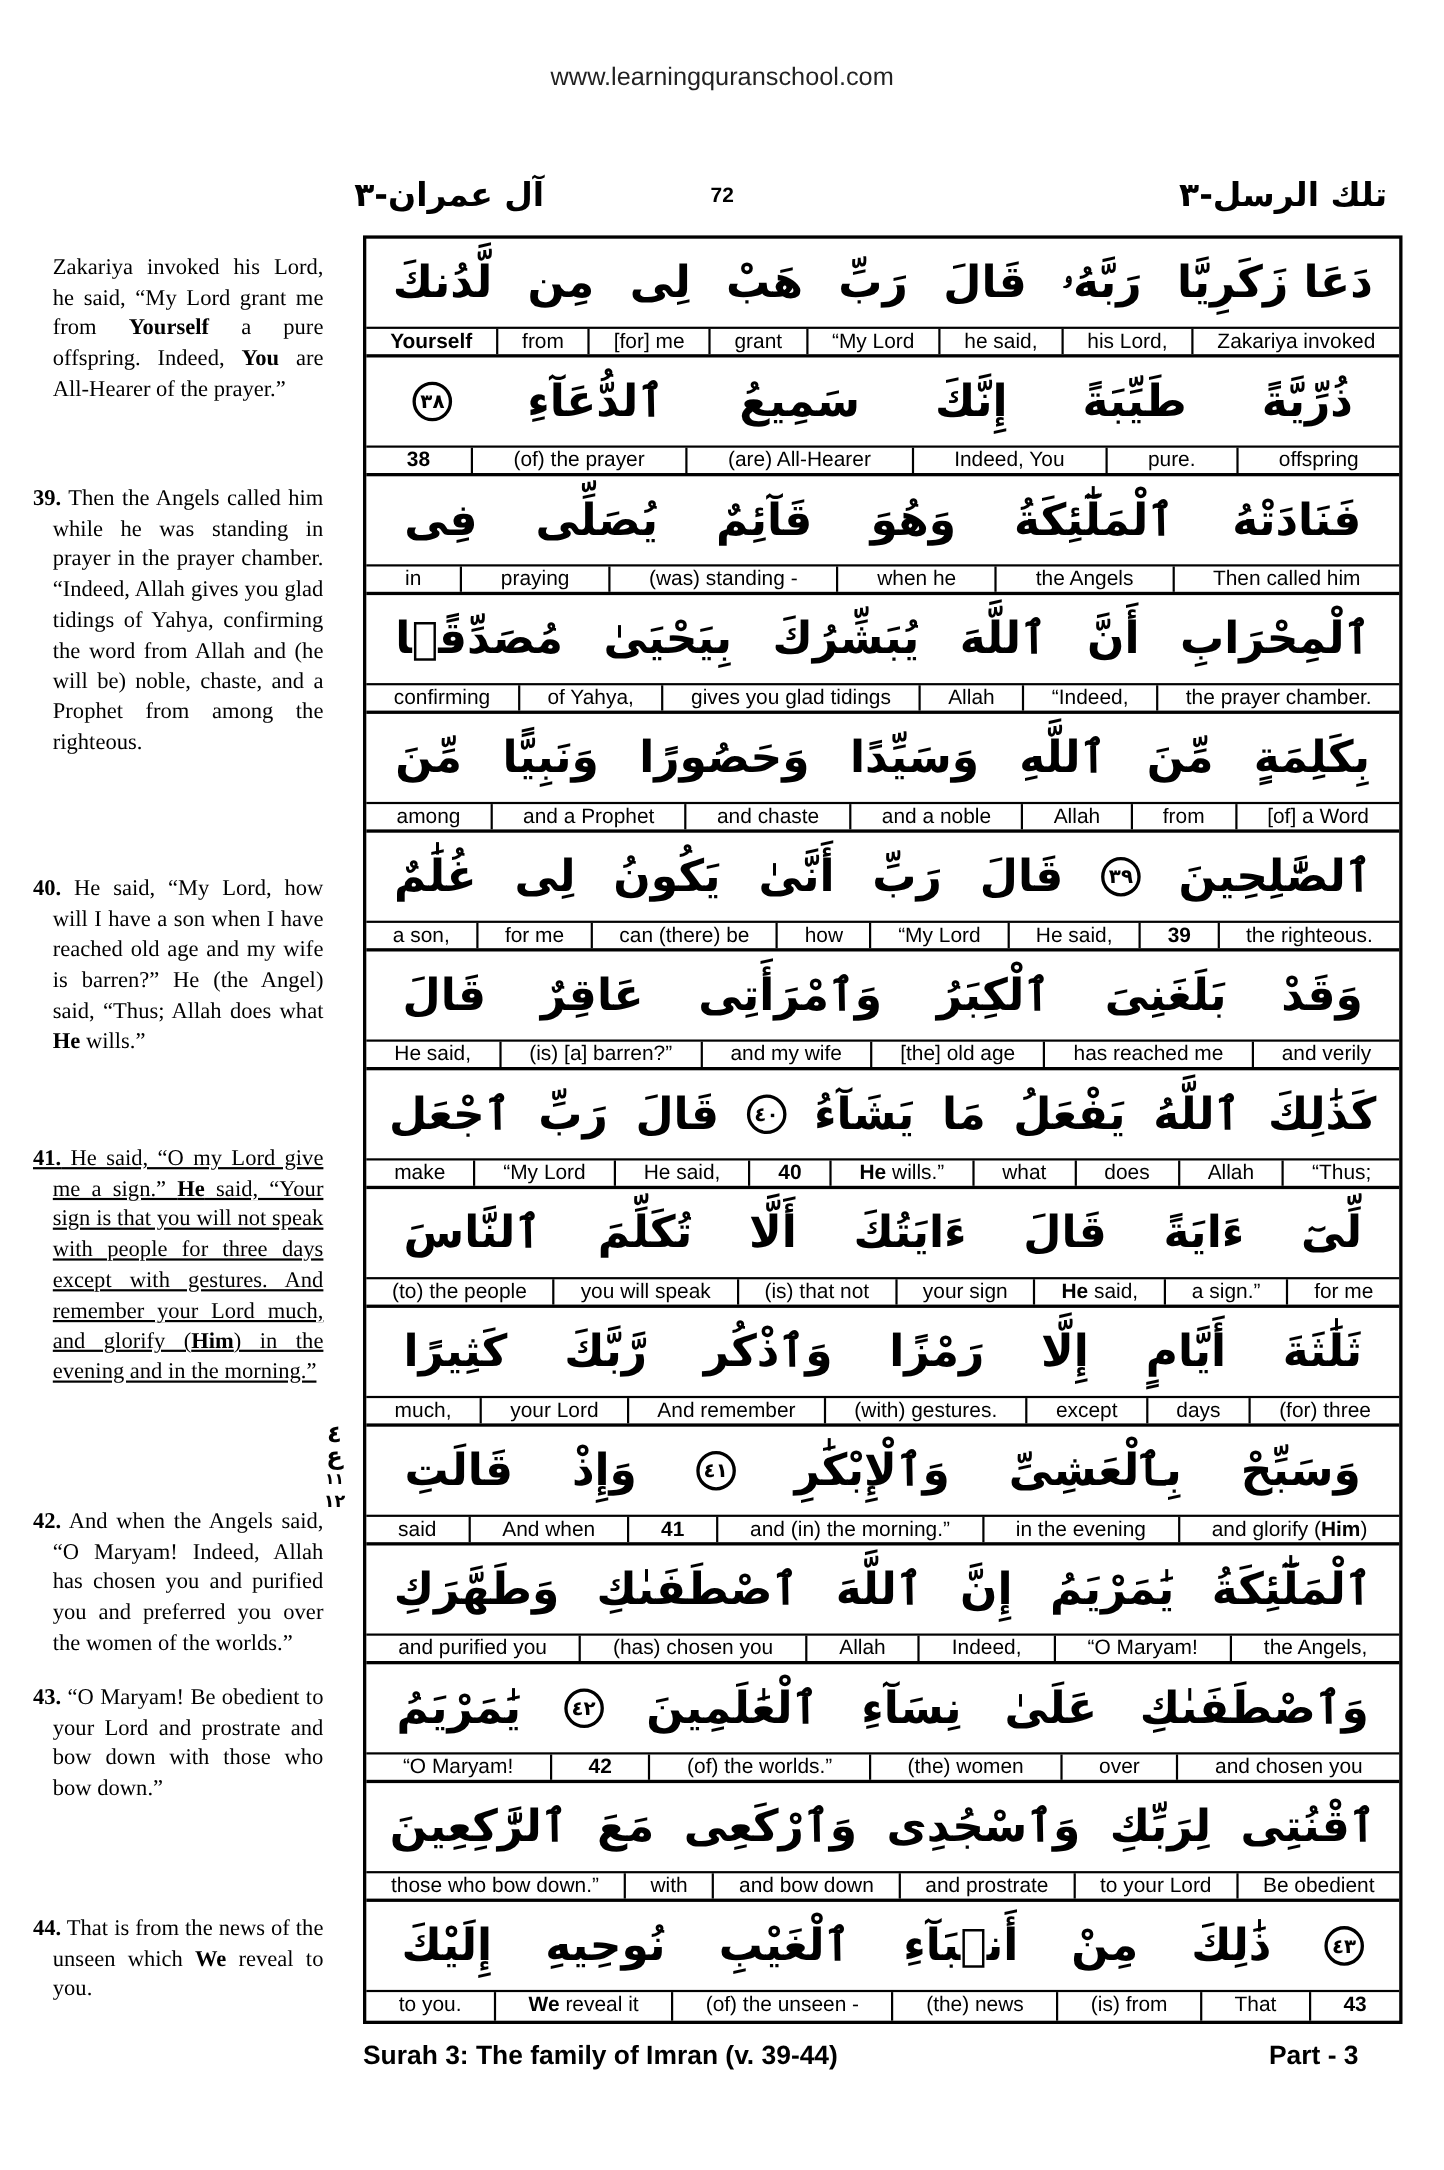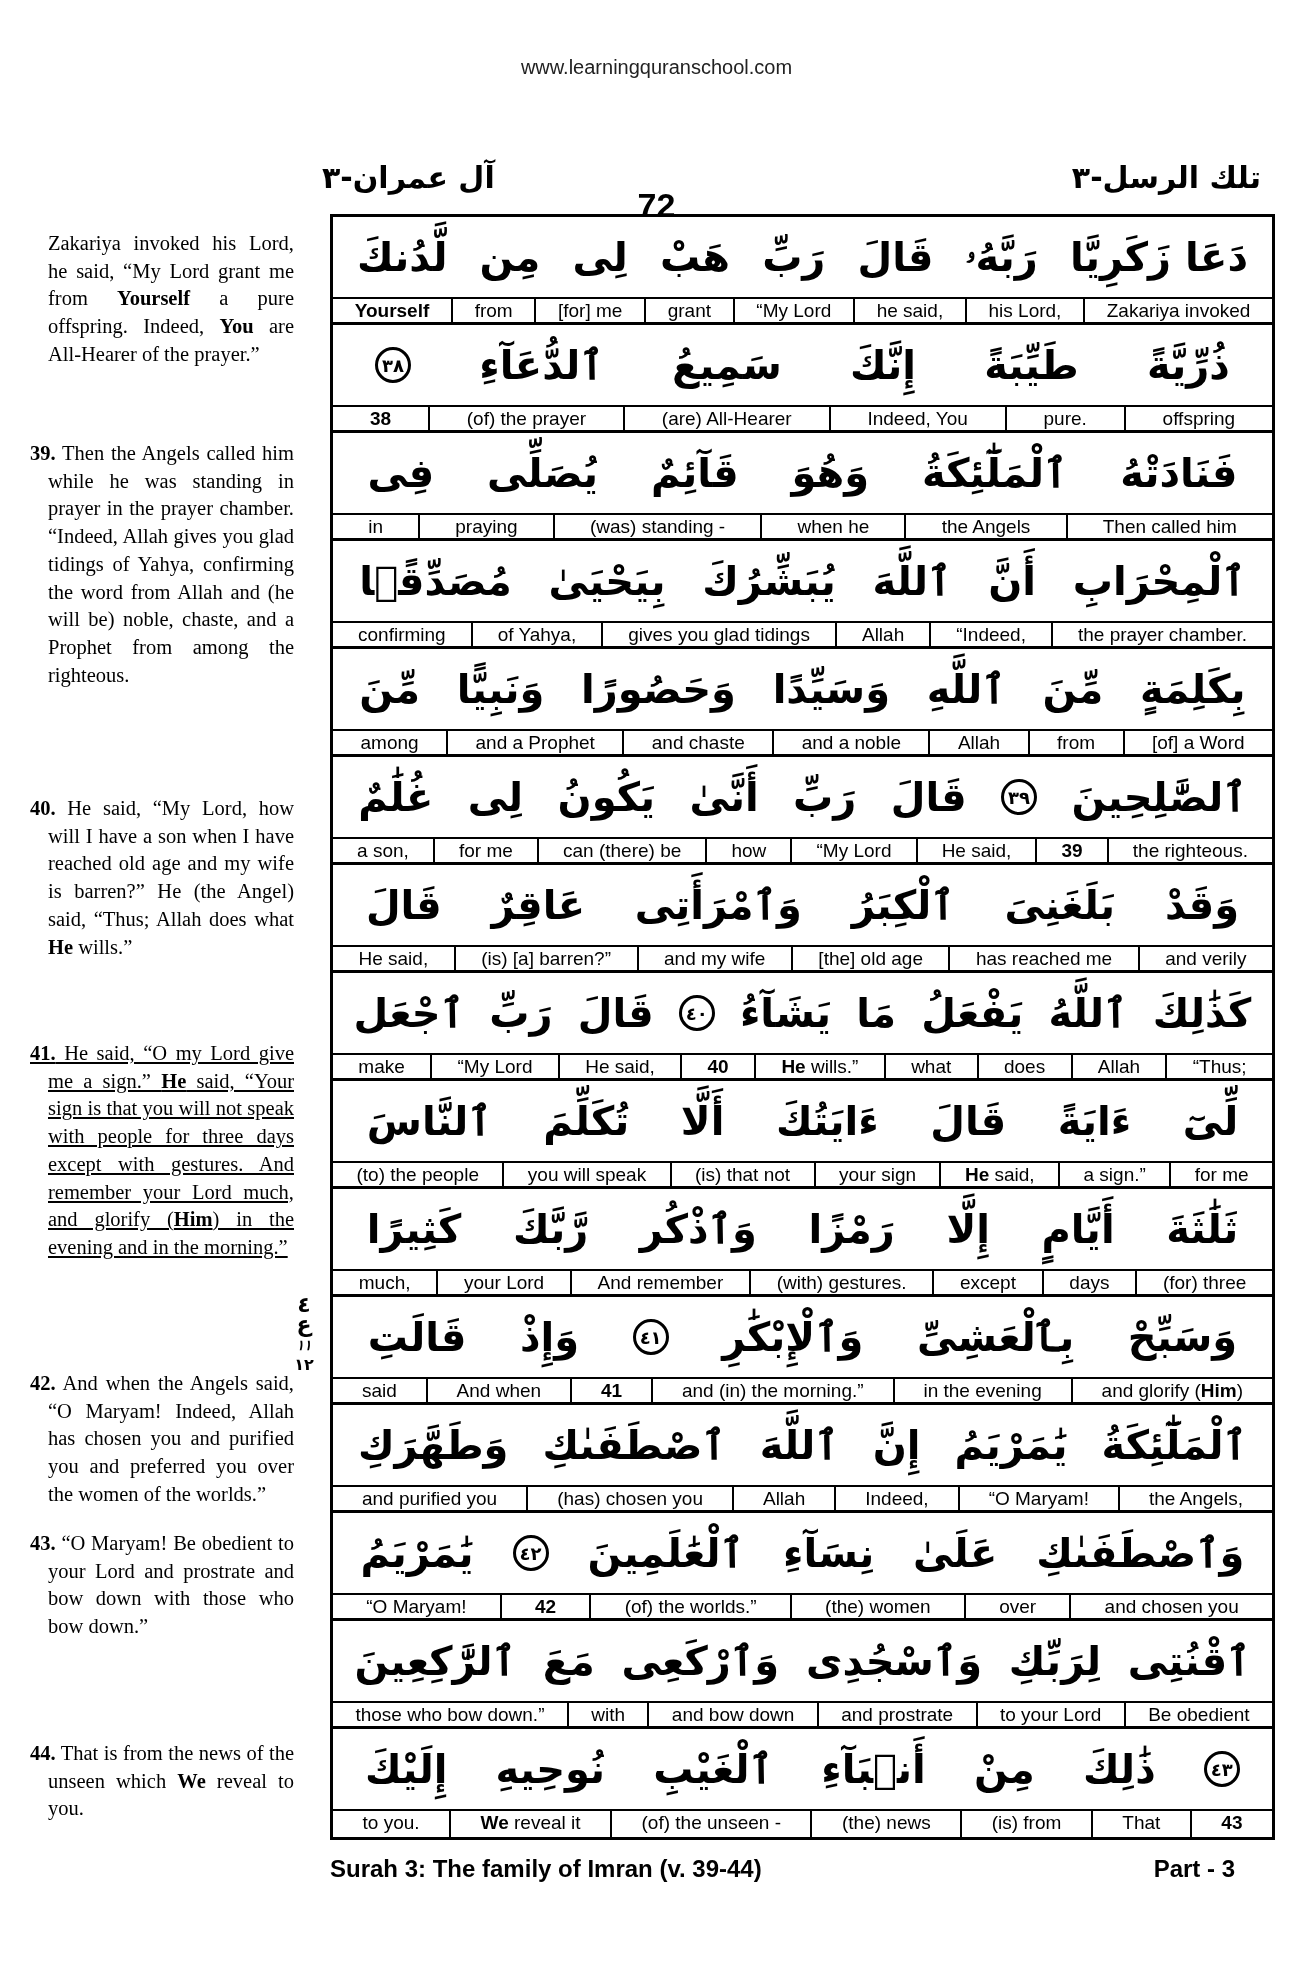--- a/index.html
+++ b/index.html
@@ -1,21 +1,21 @@
 <!DOCTYPE html>
 <html><head>
 <meta charset="utf-8">
 <style>
   html,body{margin:0;padding:0;background:#fff;}
   body{width:1313px;height:1973px;position:relative;overflow:hidden;color:#000;}
-  .site{position:absolute;top:56px;left:0;width:1313px;text-align:center;font-family:"Liberation Sans",sans-serif;font-size:20px;color:#222;}
+  .site{position:absolute;top:56px;left:0;width:1313px;text-align:center;font-family:"Liberation Sans",sans-serif;font-size:23px;color:#222;}
   .hdr{position:absolute;top:160px;font-family:"DejaVu Sans",sans-serif;font-weight:bold;font-size:30px;direction:rtl;}
   .hdr-left{left:322px;}
   .hdr-right{right:52px;}
-  .pageno{position:absolute;top:186px;left:0;width:1313px;text-align:center;font-family:"Liberation Sans",sans-serif;font-weight:bold;font-size:34px;}
+  .pageno{position:absolute;top:168px;left:0;width:1313px;text-align:center;font-family:"Liberation Sans",sans-serif;font-weight:bold;font-size:19px;}
   .grid{position:absolute;left:330px;top:214px;width:945px;border:3px solid #000;box-sizing:border-box;}
   .ar-row{height:82px;border-bottom:2px solid #000;display:flex;flex-direction:row-reverse;align-items:center;justify-content:space-around;padding:0 8px;box-sizing:border-box;}
   .ar-word{font-family:"DejaVu Sans",sans-serif;font-weight:bold;font-size:40px;direction:rtl;line-height:1;}
   .ayah-mark{display:inline-flex;width:30px;height:30px;border:3px solid #000;border-radius:50%;align-items:center;justify-content:center;font-size:18px;font-weight:bold;font-family:"DejaVu Sans",sans-serif;}
   .en-row{height:26px;border-bottom:3px solid #000;display:flex;flex-direction:row-reverse;box-sizing:border-box;}
   .en-row:last-child{border-bottom:none;}
   .en-cell{flex:1 1 auto;border-left:2px solid #000;font-family:"Liberation Sans",sans-serif;font-size:19px;text-align:center;line-height:23px;white-space:nowrap;padding:0 4px;overflow:hidden;}
   .en-cell:last-child{border-left:none;}
   .en-cell b{font-weight:bold;}
   .left{position:absolute;left:30px;width:264px;font-family:"Liberation Serif",serif;font-size:20.5px;line-height:27.7px;text-align:justify;}
@@ -55,21 +55,21 @@
       <div class="body" style="text-indent: -18px;"><span class="num">43.</span> “O Maryam! Be obedient to your Lord and prostrate and bow down with those who bow down.”</div>
     </div>
     <div class="para" style="top: 1740px;">
       <div class="body" style="text-indent: -18px;"><span class="num">44.</span> That is from the news of the unseen which <b>We</b> reveal to you.</div>
     </div>
   </div>
 
 <div class="ruku">
   <div>٤</div>
   <div>ع</div>
-  <div style="font-size:14px;font-style:italic;">١١</div>
+  <div style="font-size:14px;">١١</div>
   <div style="font-size:16px;">١٢</div>
 </div>
 
 <div class="grid" id="grid">
     <div class="ar-row">
       <span class="ar-word">دَعَا زَكَرِيَّا</span>
       <span class="ar-word">رَبَّهُۥ</span>
       <span class="ar-word">قَالَ</span>
       <span class="ar-word">رَبِّ</span>
       <span class="ar-word">هَبْ</span>

